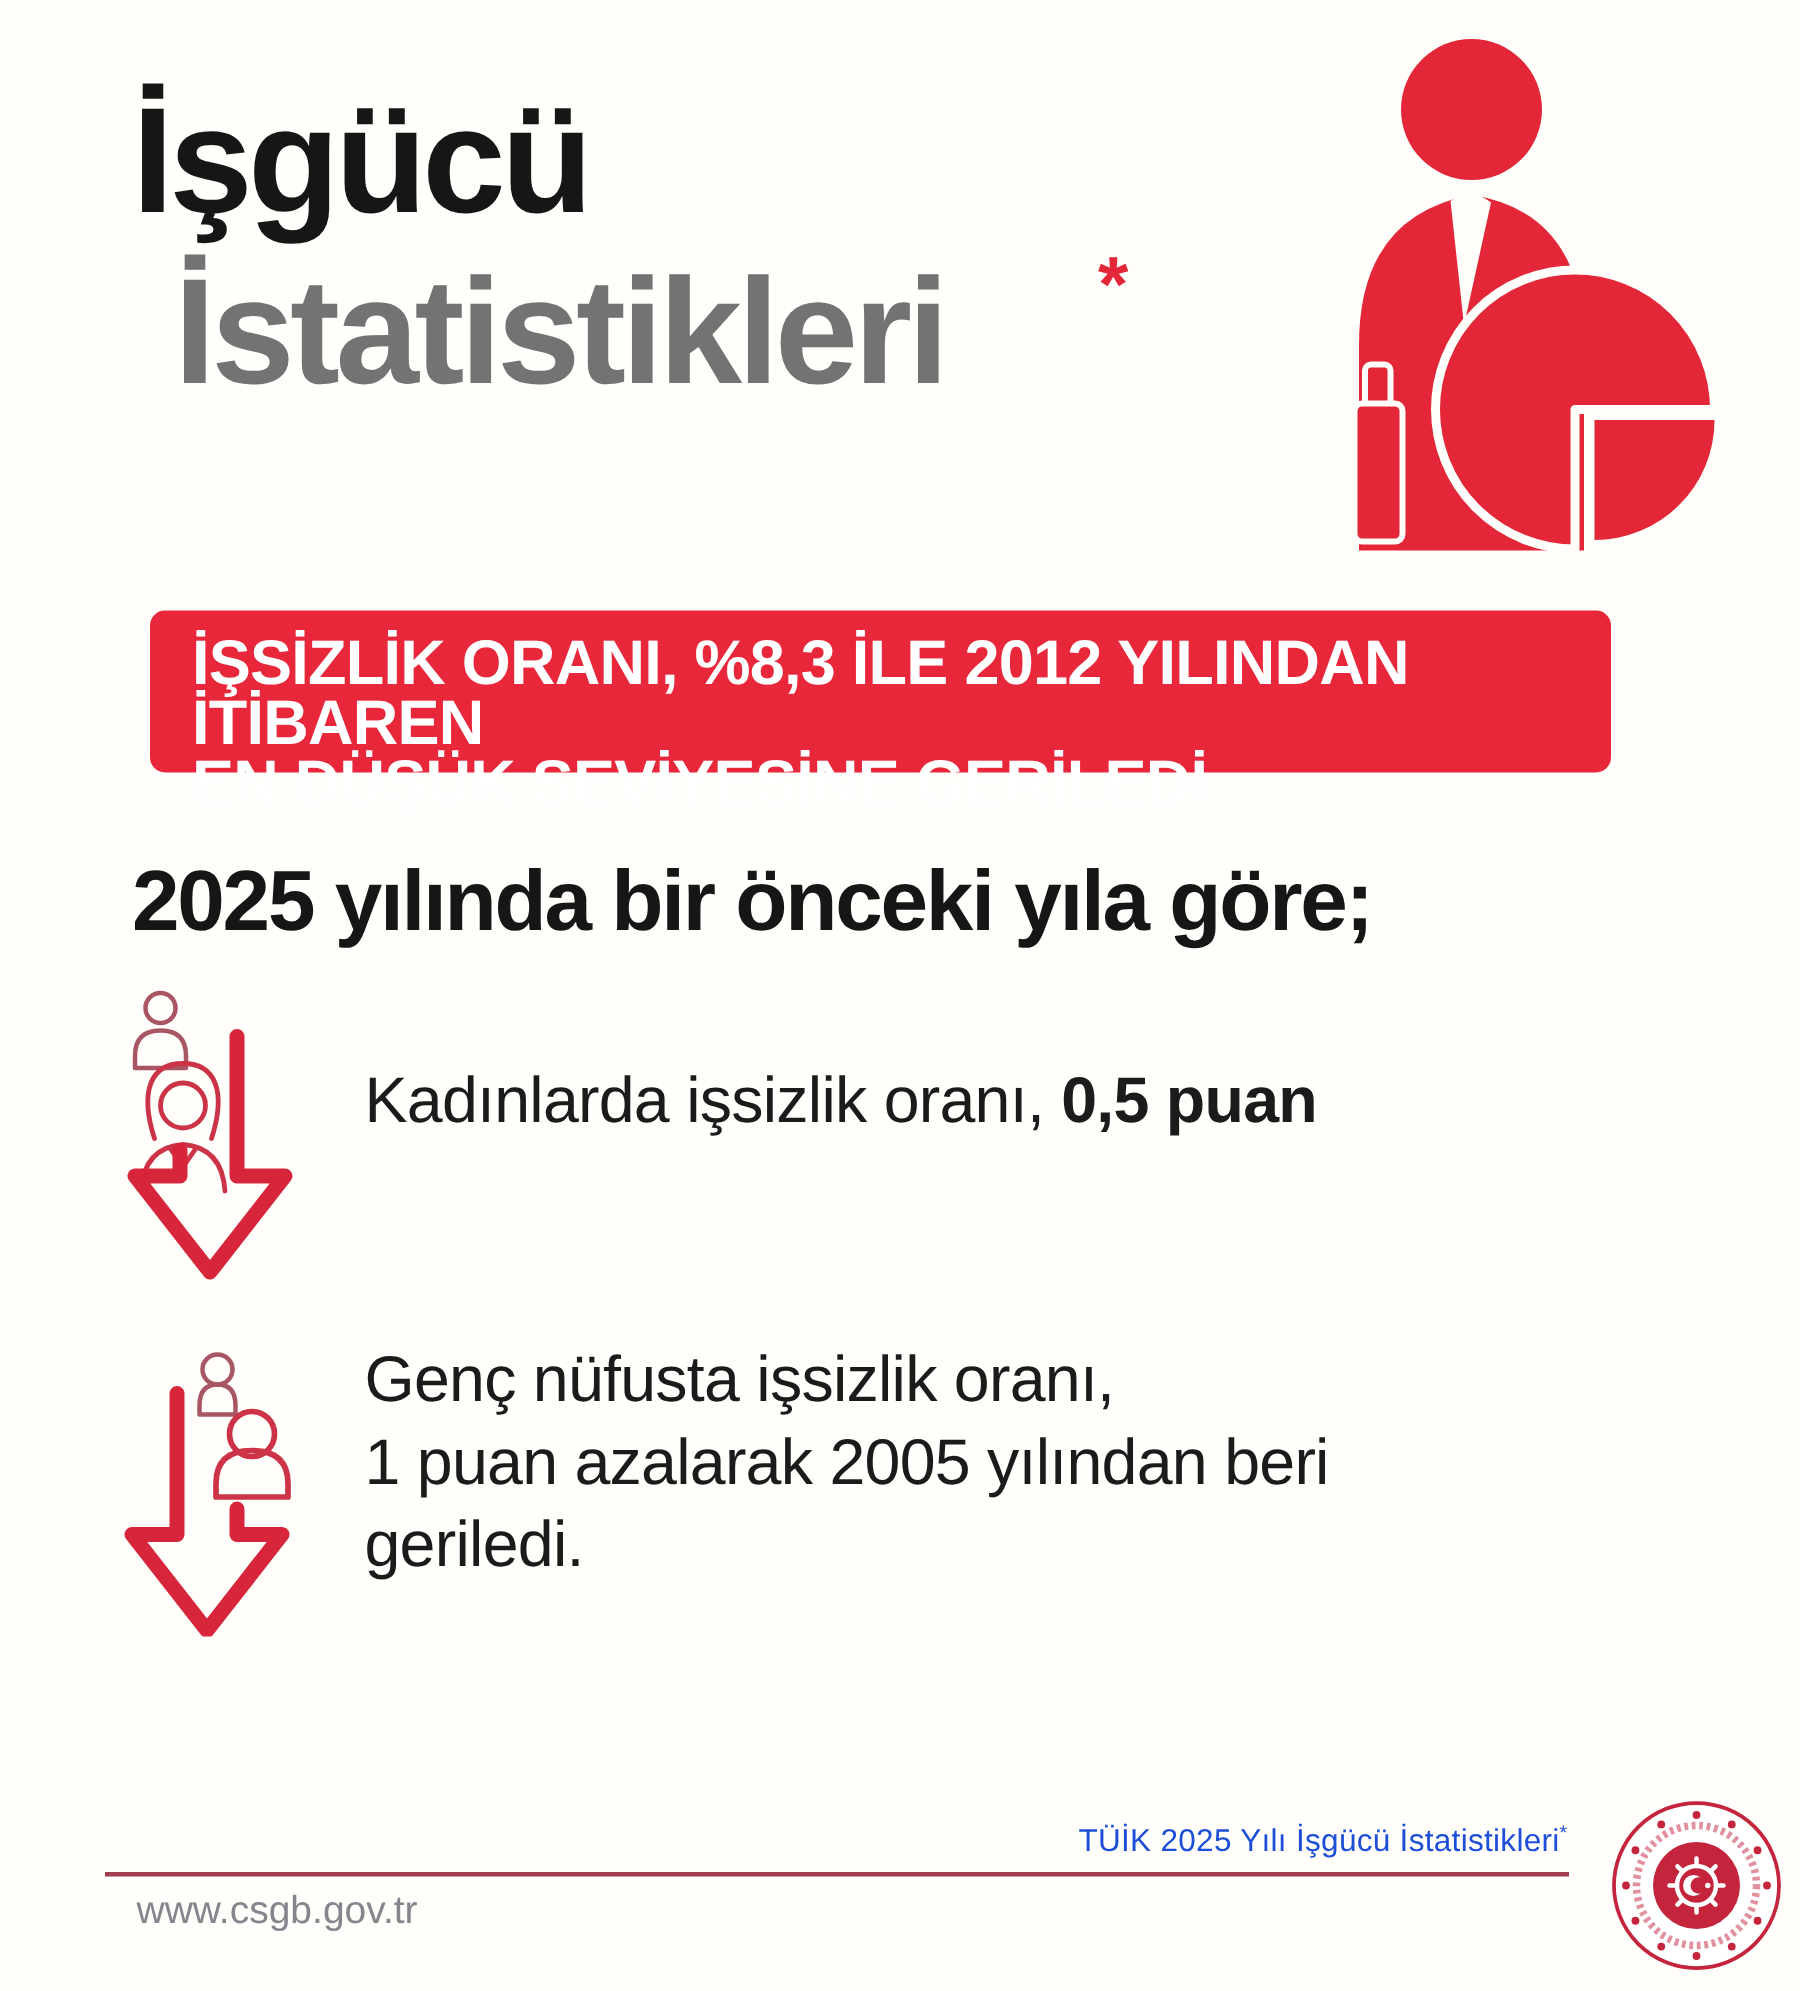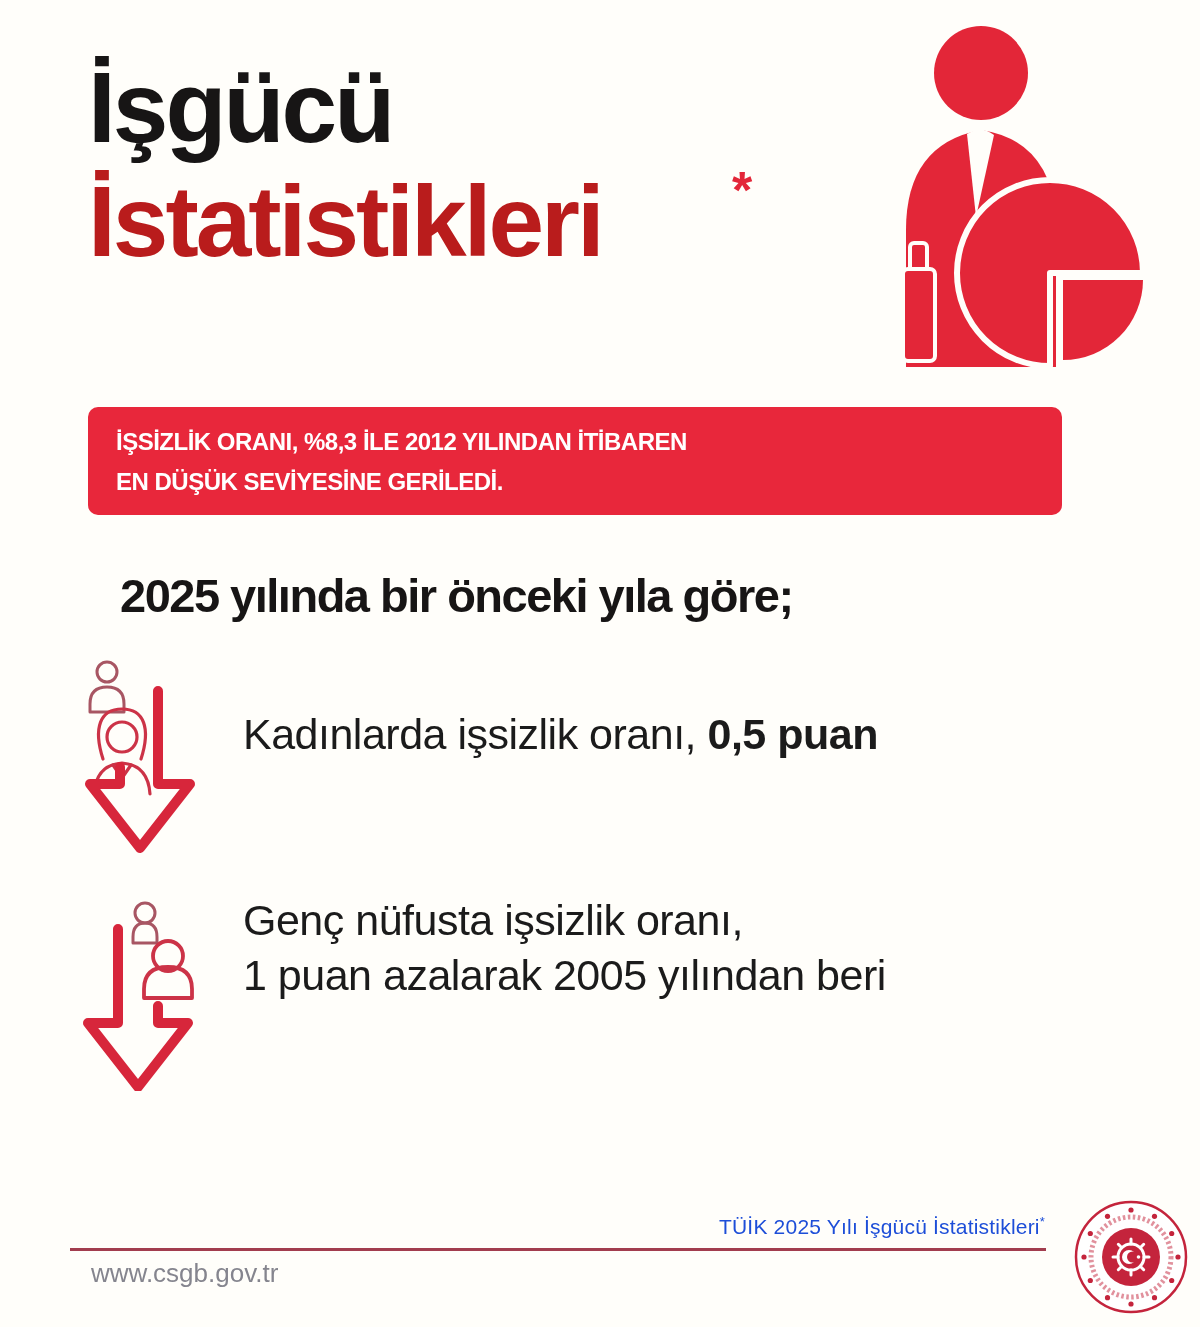--- a/index.html
+++ b/index.html
@@ -6,36 +6,36 @@
   .page{
     position:relative;
     width:1200px;height:1327px;
     background:#fffefa;
     font-family:"Liberation Sans", sans-serif;
     overflow:hidden;
   }
   
   .title-block{position:absolute;left:88px;top:50px;line-height:114px;letter-spacing:-3px;font-weight:800;}
   .title-line1{font-size:100px;color:#171515;}
-  .title-line2{font-size:100px;color:#b91c1c;}
+  .title-line2{font-size:100px;color:#737373;margin-left:28px;}
   .title-asterisk{position:absolute;left:732px;top:160px;font-size:52px;font-weight:800;color:#e32638;letter-spacing:0;}
   
   .header-icon{position:absolute;left:880px;top:22px;}
   
   .banner{
-    position:absolute;left:88px;top:407px;width:974px;height:108px;
+    position:absolute;left:100px;top:407px;width:974px;height:108px;
     box-sizing:border-box;border-radius:10px;
     background:#e8273b;color:#ffffff;
-    font-weight:700;font-size:24px;line-height:40px;letter-spacing:-0.5px;
+    font-weight:700;font-size:42px;line-height:40px;letter-spacing:-0.5px;
     padding:15px 28px;
   }
   
   .section-heading{
     position:absolute;left:88px;top:568px;
-    font-size:47px;font-weight:800;color:#171515;letter-spacing:-1.5px;margin-left:32px;
+    font-size:57px;font-weight:800;color:#171515;letter-spacing:-1.5px;
   }
   
   .bullet-icon-1{position:absolute;left:82px;top:656px;}
   .bullet-icon-2{position:absolute;left:82px;top:896px;}
   .bullet-text{position:absolute;left:243px;color:#1b1b1b;font-size:43px;letter-spacing:-0.5px;}
   .bullet-text-1{top:694px;line-height:59px;margin-top:11px;}
   .bullet-text-2{top:893px;line-height:55px;}
   .bullet-text strong{font-weight:800;}
   
   .footer-source{
@@ -101,20 +101,21 @@
     <g fill="none" stroke="#cc3347" stroke-width="3.8" stroke-linejoin="round" stroke-linecap="round">
       <circle cx="86" cy="60" r="15"></circle>
       <path d="M62,102 V93 Q62,71 86,71 Q110,71 110,93 V102 Z"></path>
     </g>
     <path d="M36,33 L36,127 L6,127 L56,191 L106,127 L76,127 L76,110" fill="none" stroke="#d7263b" stroke-width="10" stroke-linejoin="round" stroke-linecap="round"></path>
   </svg>
 
   <div class="bullet-text bullet-text-2">
     <div>Genç nüfusta işsizlik oranı,</div>
     <div>1 puan azalarak 2005 yılından beri</div>
+    <div>geriledi.</div>
   </div>
 
   <div class="footer-source"><span>TÜİK 2025 Yılı İşgücü İstatistikleri</span><sup>*</sup></div>
   <div class="footer-line"></div>
   <div class="footer-website">www.csgb.gov.tr</div>
 
   <svg class="footer-logo" width="118" height="118" viewBox="0 0 118 118">
     <circle cx="59" cy="59" r="55" fill="#ffffff" stroke="#c4243c" stroke-width="2.5"></circle>
     <g fill="#c4243c">
       <circle cx="106" cy="59" r="2.6"></circle>

